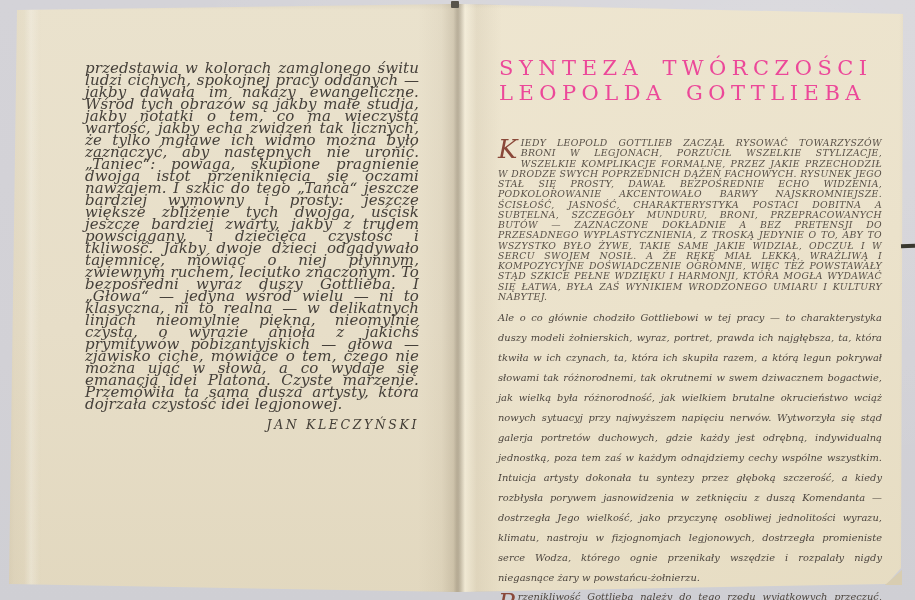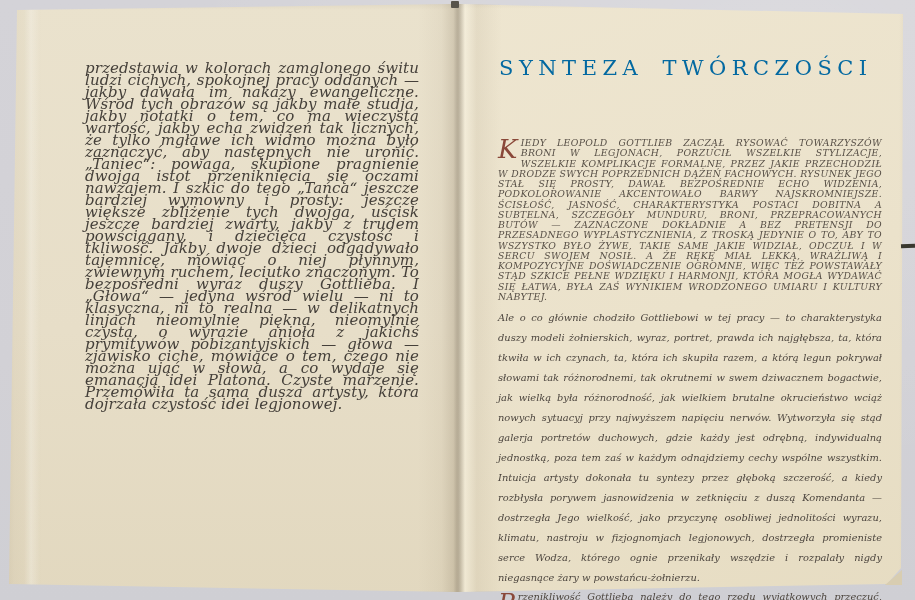--- a/index.html
+++ b/index.html
@@ -56,21 +56,21 @@
     text-align:justify;letter-spacing:0.1px;
   }
   .signature{
     margin-top:7px;text-align:right;font-style:italic;
     font-size:12.5px;letter-spacing:2.6px;color:#413c35;
   }
 
   
   .title-block{
     position:absolute;left:499px;top:56px;width:386px;
-    color:#0369a1;font-size:21px;line-height:24.5px;
+    color:#ec4899;font-size:21px;line-height:24.5px;
     letter-spacing:5.5px;word-spacing:7px;white-space:nowrap;
   }
   .title-block span{display:block;}
   .right-col{
     position:absolute;left:498px;top:138px;width:384px;color:#4c453e;
   }
   .right-col p{margin:0;font-style:italic;text-align:justify;}
   .lead-par{
     font-size:9.3px;line-height:10.25px;letter-spacing:0.35px;
     color:#574f46;margin-bottom:6px !important;
@@ -88,24 +88,26 @@
 
 <div class="page page-left"></div>
 <div class="page page-right"></div>
 <div class="gutter"></div>
 <div class="fold-tip"></div>
 <div class="edge-tick"></div>
 <div class="dog-ear"></div>
 
 <div class="left-col">
   <p>przedstawia w kolorach zamglonego świtu ludzi cichych, spokojnej pracy oddanych — jakby dawała im nakazy ewangeliczne. Wśród tych obrazów są jakby małe studja, jakby notatki o tem, co ma wieczystą wartość, jakby echa zwidzeń tak licznych, że tylko mgławe ich widmo można było zaznaczyć, aby następnych nie uronić. „Taniec“: powaga, skupione pragnienie dwojga istot przeniknięcia się oczami nawzajem. I szkic do tego „Tańca“ jeszcze bardziej wymowny i prosty: jeszcze większe zbliżenie tych dwojga, uścisk jeszcze bardziej zwarty, jakby z trudem powściągany, i dziecięca czystość i tkliwość. Jakby dwoje dzieci odgadywało tajemnicę, mówiąc o niej płynnym, zwiewnym ruchem, leciutko znaczonym. To bezpośredni wyraz duszy Gottlieba. I „Głowa“ — jedyna wśród wielu — ni to klasyczna, ni to realna — w delikatnych linjach nieomylnie piękna, nieomylnie czysta, o wyrazie anioła z jakichś prymitywów pobizantyjskich — głowa — zjawisko ciche, mówiące o tem, czego nie można ująć w słowa, a co wydaje się emanacją idei Platona. Czyste marzenie. Przemówiła ta sama dusza artysty, która dojrzała czystość idei legjonowej.</p>
+  <div class="signature">JAN KLECZYŃSKI</div>
 </div>
 
 <div class="title-block">
   <span>SYNTEZA TWÓRCZOŚCI</span>
+  <span>LEOPOLDA GOTTLIEBA</span>
 </div>
 
 <div class="right-col">
   <p class="lead-par"><span class="dropcap">K</span><span>IEDY LEOPOLD GOTTLIEB ZACZĄŁ RYSOWAĆ TOWARZYSZÓW BRONI W LEGJONACH, PORZUCIŁ WSZELKIE STYLIZACJE, WSZELKIE KOMPLIKACJE FORMALNE, PRZEZ JAKIE PRZECHODZIŁ W DRODZE SWYCH POPRZEDNICH DĄŻEŃ FACHOWYCH. RYSUNEK JEGO STAŁ SIĘ PROSTY, DAWAŁ BEZPOŚREDNIE ECHO WIDZENIA, PODKOLOROWANIE AKCENTOWAŁO BARWY NAJSKROMNIEJSZE. ŚCISŁOŚĆ, JASNOŚĆ, CHARAKTERYSTYKA POSTACI DOBITNA A SUBTELNA, SZCZEGÓŁY MUNDURU, BRONI, PRZEPRACOWANYCH BUTÓW — ZAZNACZONE DOKŁADNIE A BEZ PRETENSJI DO PRZESADNEGO WYPLASTYCZNIENIA, Z TROSKĄ JEDYNIE O TO, ABY TO WSZYSTKO BYŁO ŻYWE, TAKIE SAME JAKIE WIDZIAŁ, ODCZUŁ I W SERCU SWOJEM NOSIŁ. A ŻE RĘKĘ MIAŁ LEKKĄ, WRAŻLIWĄ I KOMPOZYCYJNE DOŚWIADCZENIE OGROMNE, WIĘC TEŻ POWSTAWAŁY STĄD SZKICE PEŁNE WDZIĘKU I HARMONJI, KTÓRA MOGŁA WYDAWAĆ SIĘ ŁATWA, BYŁA ZAŚ WYNIKIEM WRODZONEGO UMIARU I KULTURY NABYTEJ.</span></p>
 
   <p class="mid-par">Ale o co głównie chodziło Gottliebowi w tej pracy — to charakterystyka duszy modeli żołnierskich, wyraz, portret, prawda ich najgłębsza, ta, która tkwiła w ich czynach, ta, która ich skupiła razem, a którą legun pokrywał słowami tak różnorodnemi, tak okrutnemi w swem dziwacznem bogactwie, jak wielką była różnorodność, jak wielkiem brutalne okrucieństwo wciąż nowych sytuacyj przy najwyższem napięciu nerwów. Wytworzyła się stąd galerja portretów duchowych, gdzie każdy jest odrębną, indywidualną jednostką, poza tem zaś w każdym odnajdziemy cechy wspólne wszystkim. Intuicja artysty dokonała tu syntezy przez głęboką szczerość, a kiedy rozbłysła porywem jasnowidzenia w zetknięciu z duszą Komendanta — dostrzegła Jego wielkość, jako przyczynę osobliwej jednolitości wyrazu, klimatu, nastroju w fizjognomjach legjonowych, dostrzegła promieniste serce Wodza, którego ognie przenikały wszędzie i rozpalały nigdy niegasnące żary w powstańcu-żołnierzu.</p>
 
   <p class="close-par"><span class="dropcap p-cap">P</span><span>rzenikliwość Gottlieba należy do tego rzędu wyjątkowych przeczuć, które właściwe są artystom z Bożej łaski. W jedynych w świecie warunkach, które dzisiaj są wszystkim znane, w dzikiem szaleństwie miljonowych armij, garstka powstańców polskich, niby łódeczka mała w cyklonie oceanu, trwała widomym cudem, a siły jej rosły. Gottlieb upajał się tym cudem, ale jak wszyscy w łódeczce małej, nie tracił panowania nad sobą. Przymiotniki jak: nieustraszony, niezłomny — tu nie wystarczają. To</span></p>
 </div>
 

